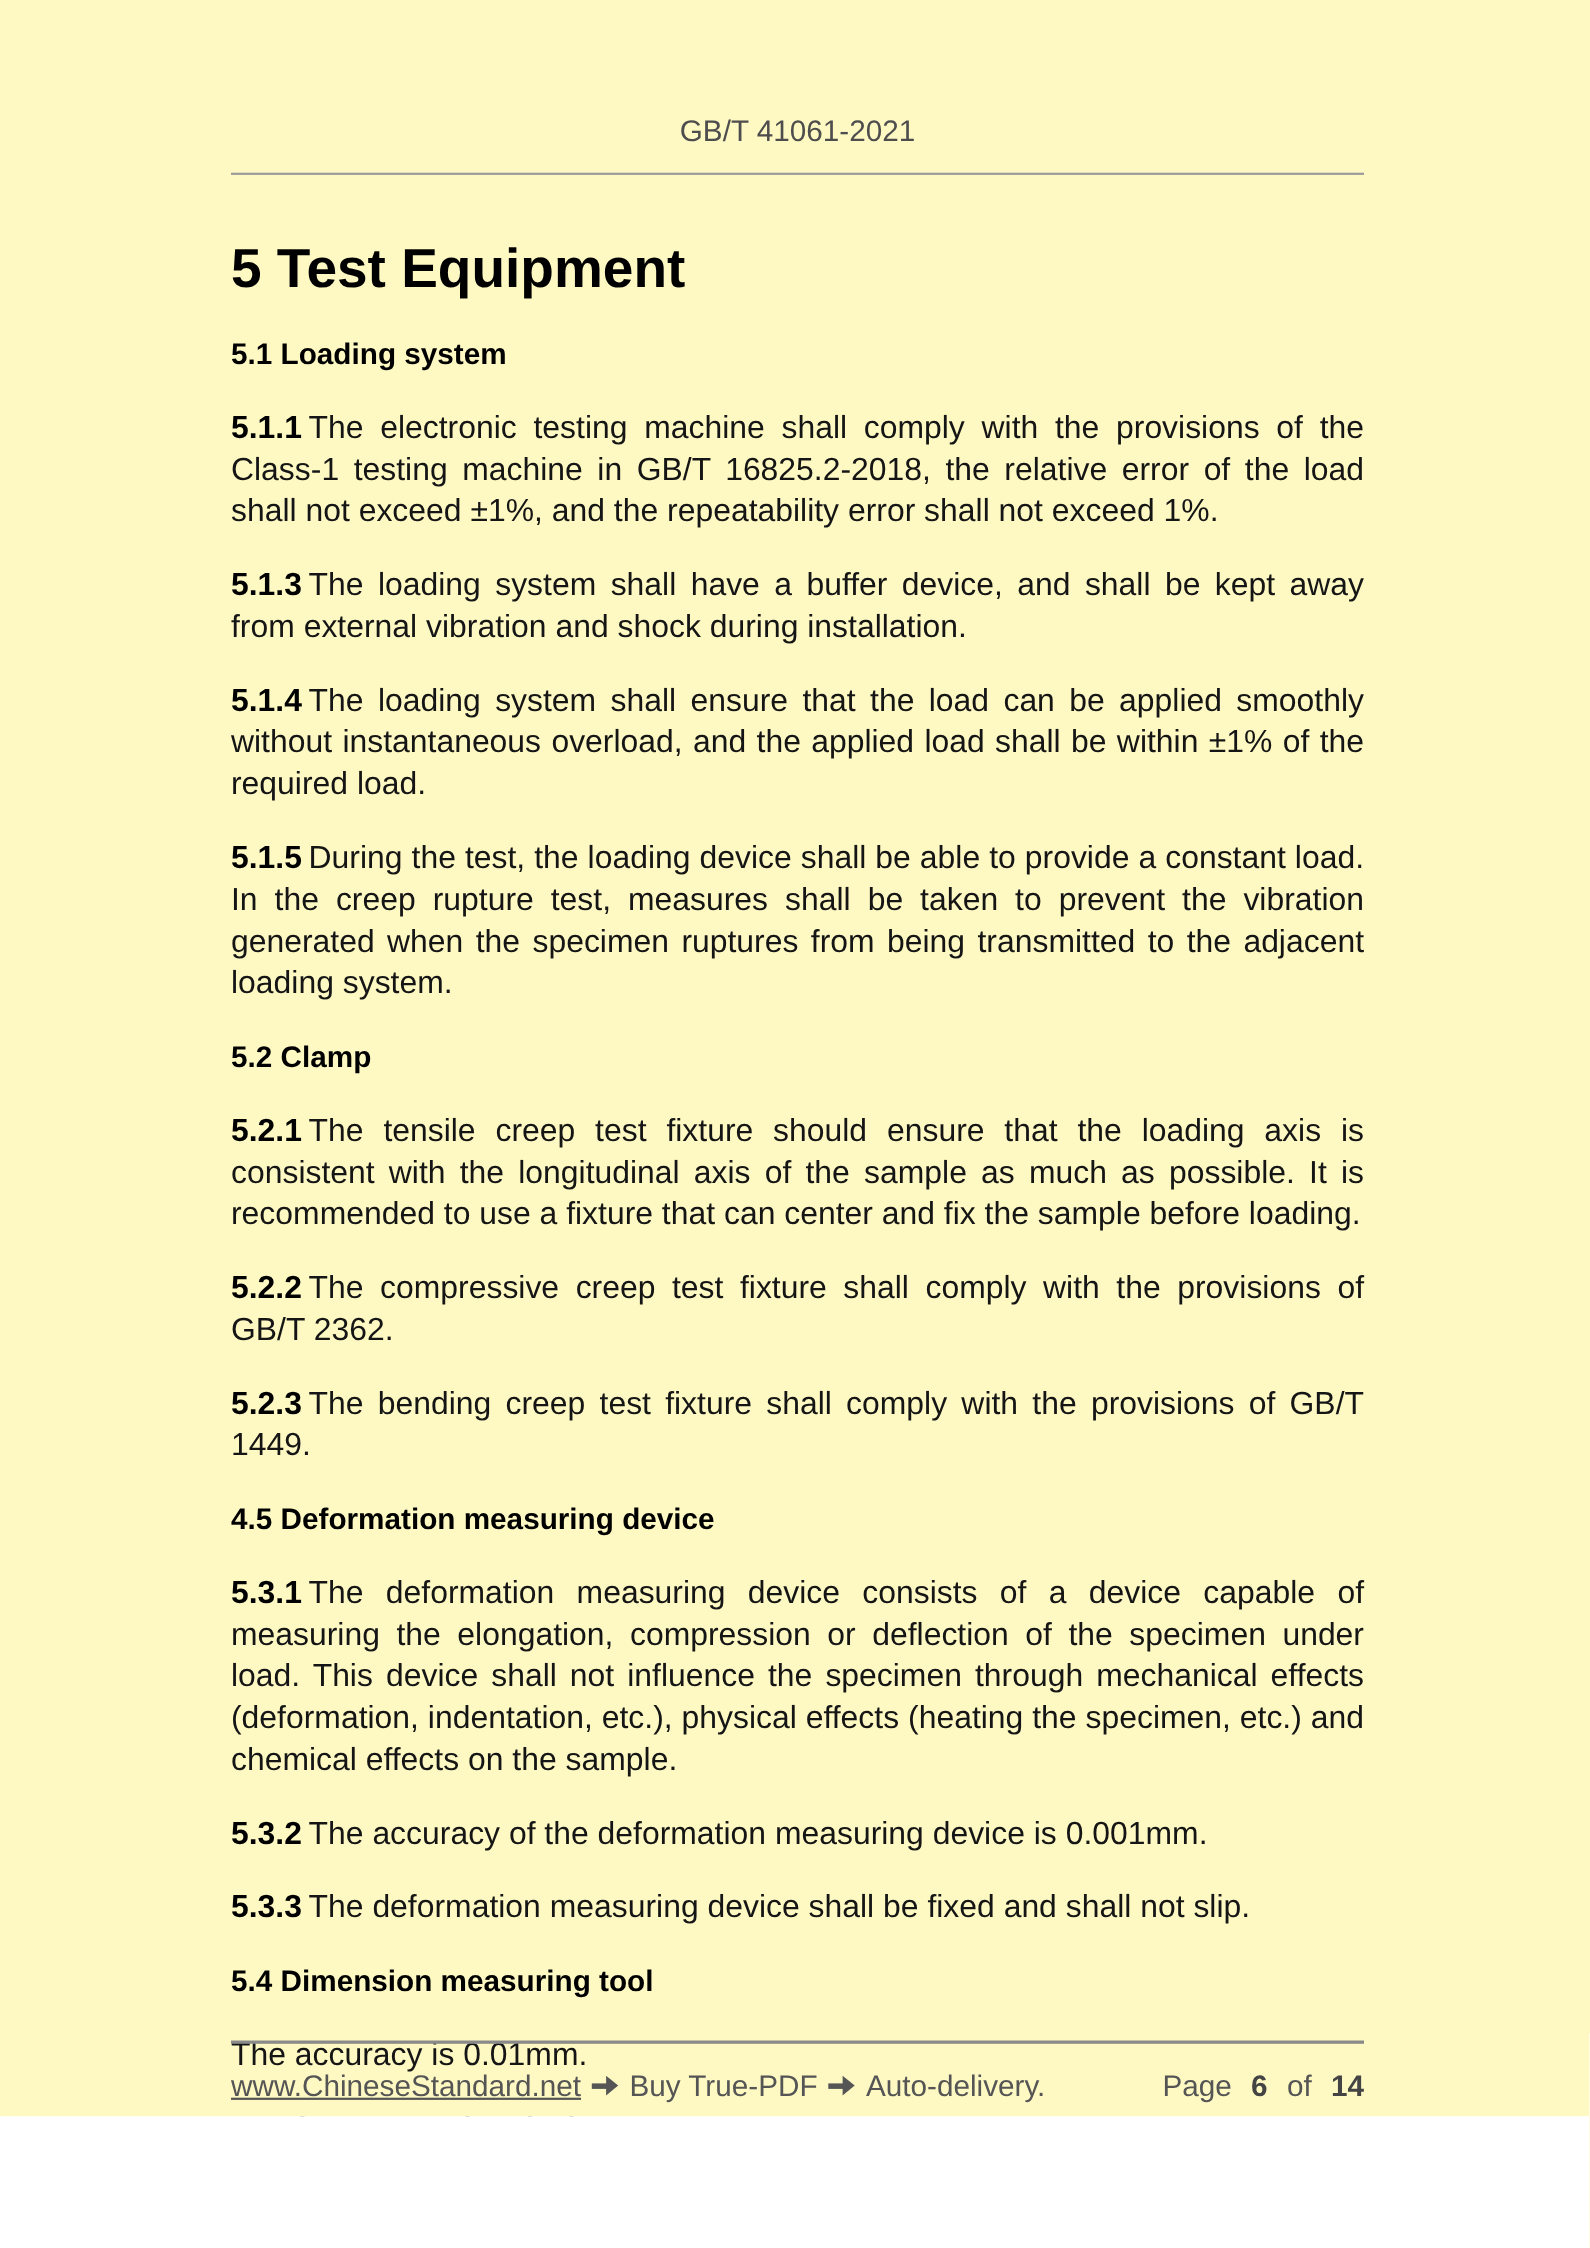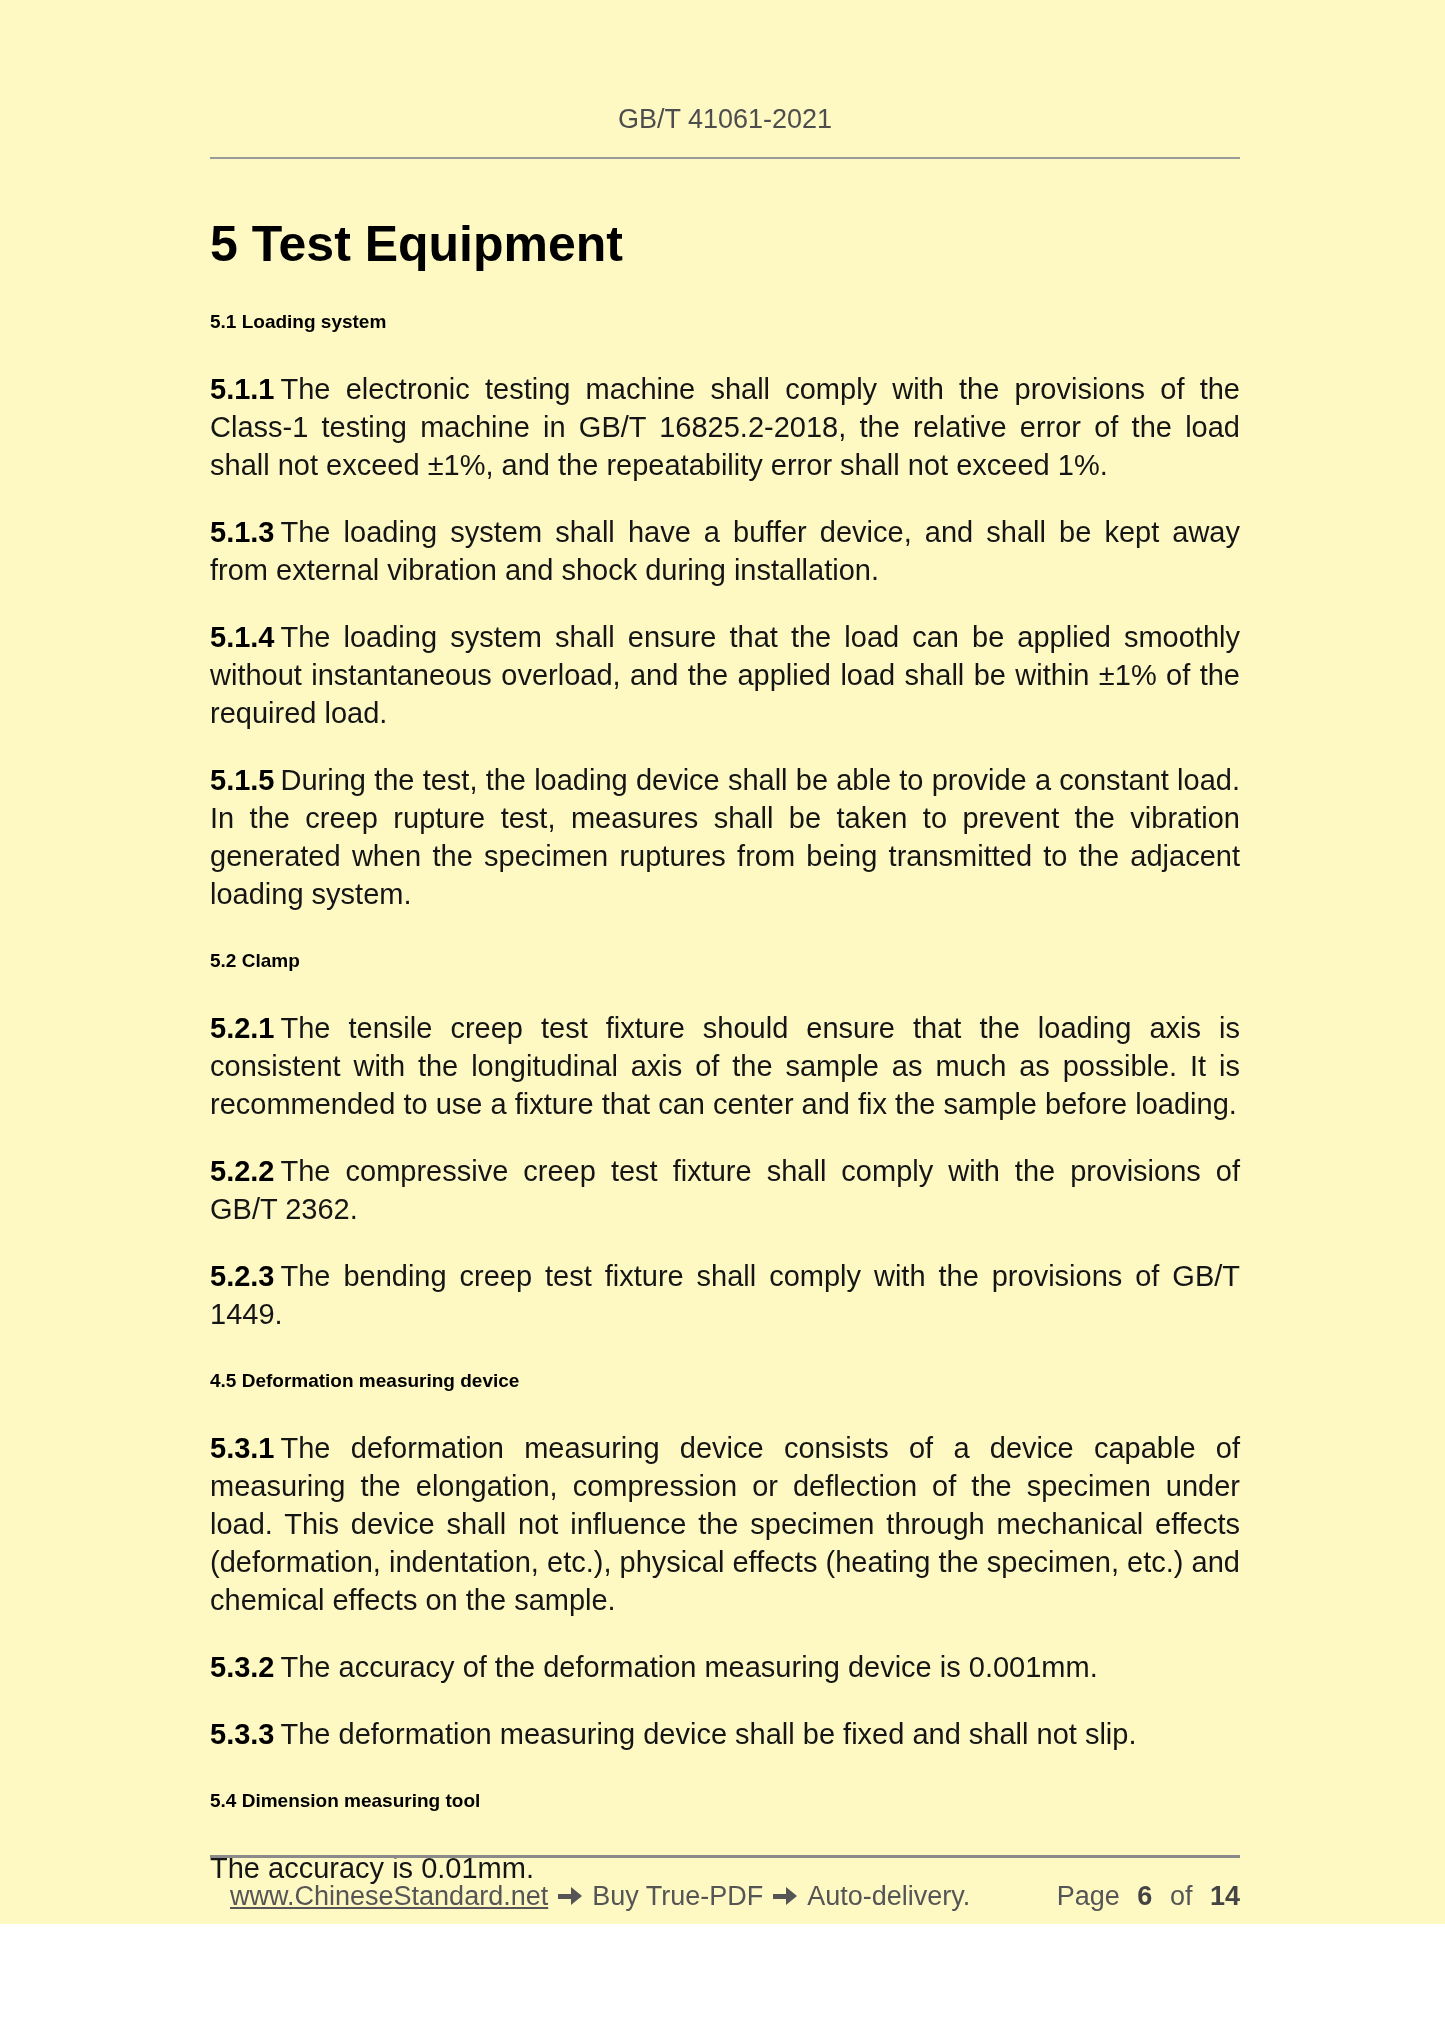--- a/index.html
+++ b/index.html
@@ -33,21 +33,21 @@
   }
   .doc-title {
     margin: 62px 0 36px 0;
     font-size: 50px;
     line-height: 46px;
     font-weight: bold;
     color: #000000;
   }
   .sec-heading {
     margin: 0 0 29px 0;
-    font-size: 19px;
+    font-size: 27px;
     line-height: 38px;
     font-weight: bold;
     color: #000000;
   }
   .body-para {
     margin: 2px 0 29px 0;
     font-size: 29px;
     line-height: 38px;
     text-align: justify;
   }
@@ -74,21 +74,20 @@
     justify-content: space-between;
     align-items: baseline;
     font-size: 27px;
     line-height: 32px;
     color: #555555;
   }
   .footer-left { display: inline-flex; align-items: center; }
   .footer-link {
     color: #555555;
     text-decoration: underline;
-    margin-left: 20px;
   }
   .arrow-icon {
     display: inline-block;
     position: relative;
     width: 26px;
     height: 20px;
     margin: 0 9px;
     vertical-align: -2px;
   }
   .arrow-icon::before {

